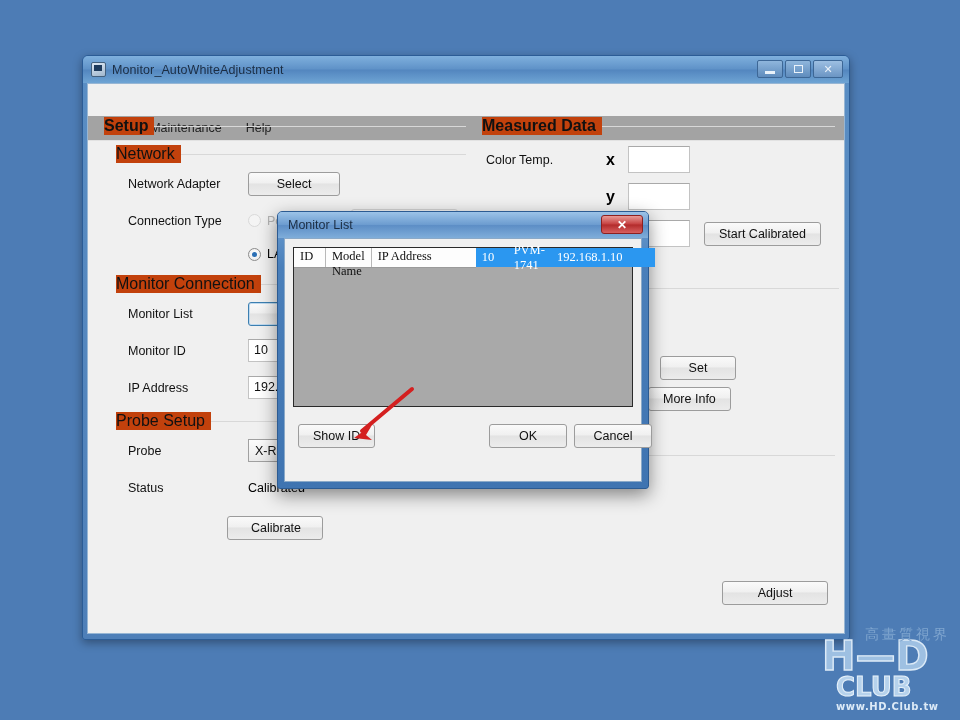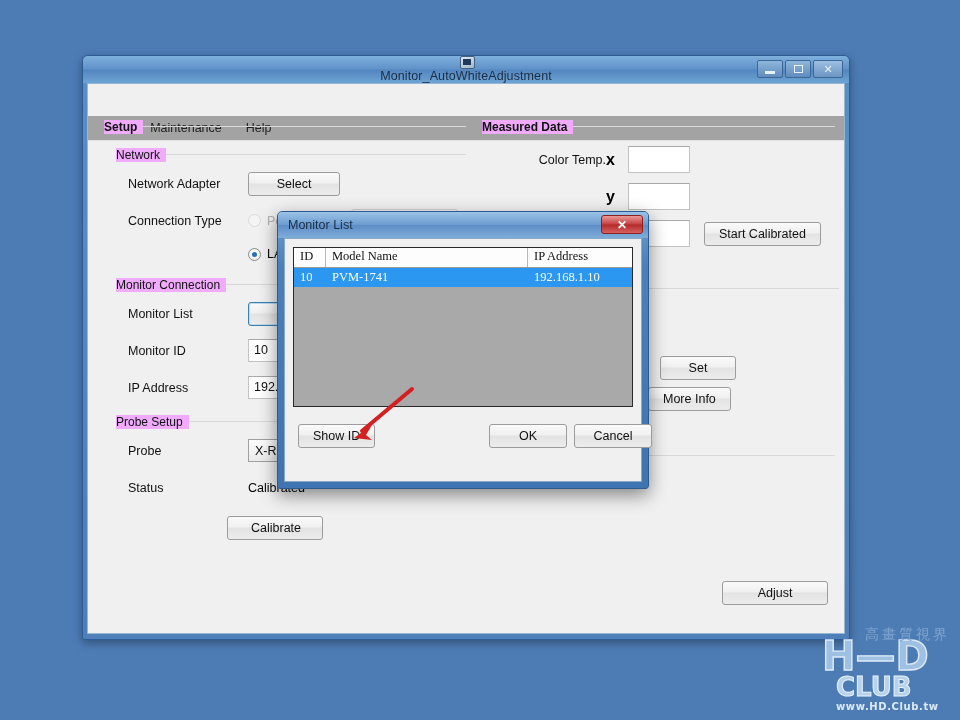--- a/index.html
+++ b/index.html
@@ -16,21 +16,21 @@
     border:1px solid #2b5c96;
     border-radius:6px 6px 3px 3px;
     box-shadow:0 3px 10px rgba(0,0,0,.35);
     padding:0;
     box-sizing:border-box;
   }
   #title-bar{
     height:27px;position:relative;
     background:linear-gradient(180deg,#7fb0dd 0%,#5f92c8 48%,#5386bf 52%,#6ea4d4 100%);
     border-radius:5px 5px 0 0;
-    display:flex;align-items:center;flex-direction:column;
+    display:flex;align-items:center;
   }
   #title-icon{
     width:15px;height:15px;margin-left:8px;margin-right:6px;
     background:linear-gradient(160deg,#dfe9f4,#9fb6cd);
     border:1px solid #44617e;border-radius:2px;position:relative;
     box-sizing:border-box;
   }
   #title-icon:after{
     content:"";position:absolute;left:2px;top:2px;width:8px;height:6px;
     background:#1d3a5c;
@@ -60,22 +60,22 @@
   #menu-bar{height:24px;display:flex;align-items:center;padding-left:8px;gap:4px;
     background:#a3a3a3;border-bottom:1px solid #e2e2e2;margin-top:32px;}
   .menu-item{font-size:12.5px;color:#202020;padding:3px 10px;border-radius:2px;}
   
   #content{position:absolute;left:0;top:25px;right:0;bottom:0;display:flex;}
   #left-pane{width:386px;padding:8px 0 0 16px;box-sizing:border-box;position:relative;}
   #right-pane{flex:1;padding:8px 1px 0 8px;box-sizing:border-box;position:relative;}
   
   .group{position:relative;margin-bottom:2px;}
   .group>.g-title{
-    font-size:12px;color:#111;font-weight:bold;display:inline-block;
-    background:#f0abfc;padding-right:6px;position:relative;z-index:2;
+    font-size:16px;color:#111;font-weight:bold;display:inline-block;
+    background:#c2410c;padding-right:6px;position:relative;z-index:2;
   }
   .group.sub>.g-title{font-weight:normal;}
   .g-rule{position:absolute;left:0;right:8px;top:9px;border-top:1px solid #d8d8d8;z-index:1;}
   .g-body{padding:6px 0 0 12px;}
   .row{display:flex;align-items:center;height:37px;}
   .lbl{font-size:12.5px;color:#111;width:120px;}
   .lbl.dim{color:#b2b2b2;}
   .btn{
     font-size:12.5px;color:#101010;
     background:linear-gradient(180deg,#fafafa 0%,#f0f0f0 45%,#e3e3e3 50%,#ececec 100%);
@@ -133,21 +133,21 @@
     border:1px solid #8c2020;border-radius:3px;
     display:flex;align-items:center;justify-content:center;
     color:#fff;font-size:12px;font-weight:bold;box-sizing:border-box;
   }
   #dlg-body{
     position:absolute;left:6px;top:26px;right:6px;bottom:6px;
     background:#f0f0f0;border:1px solid #8aa9c8;box-sizing:border-box;padding:8px;
   }
   #list-box{
     height:160px;border:1px solid #2a2a2a;background:#a9a9a9;box-sizing:border-box;
-    display:flex;flex-direction:column;
+    display:flex;flex-direction:row;
   }
   #list-head{
     display:flex;background:#fdfdfd;border-bottom:1px solid #9a9a9a;height:19px;
     font-family:"Liberation Serif",serif;font-size:12.5px;color:#101010;
   }
   #list-head>div{padding:1px 6px;box-sizing:border-box;}
   .col-id{width:32px;border-right:1px solid #b8b8b8;}
   .col-model{flex:1;border-right:1px solid #b8b8b8;}
   .col-ip{width:104px;}
   .list-row{
@@ -281,21 +281,21 @@
         </div>
       </div>
 
       <div id="right-pane">
         <div class="group">
           <div class="g-rule"></div>
           <span class="g-title">Measured Data</span>
 
           <div class="g-body" style="padding-left:4px;">
             <div class="row">
-              <div class="lbl" style="width:120px;text-align:right;">Color Temp.</div>
+              <div class="lbl" style="width:120px;">Color Temp.</div>
               <div style="font-size:16px;font-weight:bold;width:22px;">x</div>
               <div class="txt" style="width:62px;height:27px;"></div>
             </div>
             <div class="row">
               <div class="lbl" style="width:120px;"></div>
               <div style="font-size:16px;font-weight:bold;width:22px;">y</div>
               <div class="txt" style="width:62px;height:27px;"></div>
             </div>
             <div class="row">
               <div class="lbl" style="width:120px;"></div>

